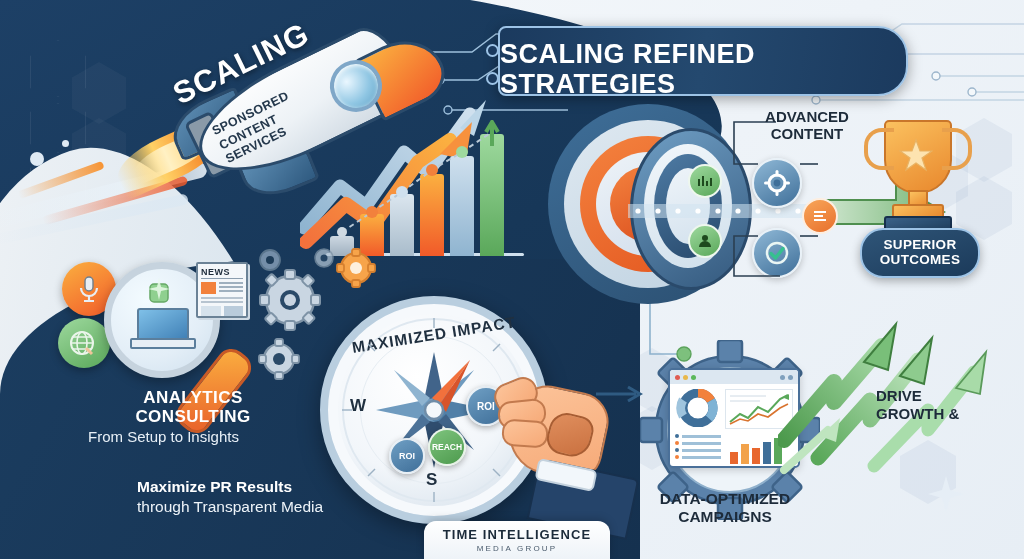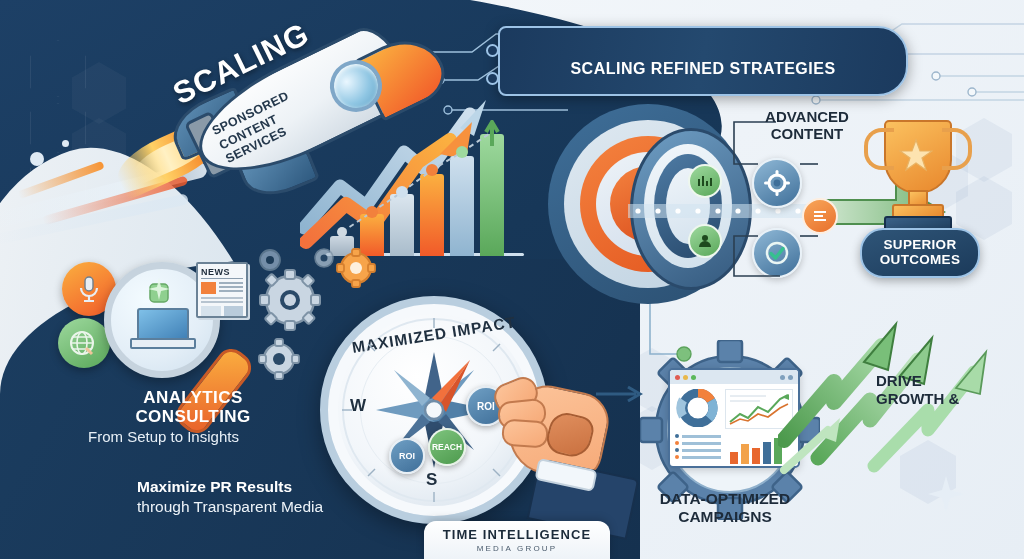--- a/index.html
+++ b/index.html
@@ -26,21 +26,21 @@
   
   .cap{font-weight:bold;letter-spacing:.5px;line-height:1.12;}
   .on-dark{color:#ffffff;}
 
   
   #banner{position:absolute;left:498px;top:26px;width:406px;height:66px;
       background:linear-gradient(100deg,#1b3a5e 0%,#24496f 50%,#1b3a5e 100%);
       border:2px solid #9dc3e6;border-radius:8px 30px 30px 8px;
       display:flex;flex-direction:column;align-items:center;justify-content:center;
       box-shadow:0 3px 14px rgba(0,0,0,.35);}
-  #banner .l1{font-size:16px;margin-top:16px;}
+  #banner .l1{font-size:27px;margin-top:16px;}
   #banner .l2{font-size:20.5px;}
   .banner-hook{position:absolute;width:9px;height:9px;border:2px solid #9dc3e6;border-radius:50%;background:#1b3a5e;}
 
   
   #rocketWrap{position:absolute;left:150px;top:18px;width:290px;height:200px;}
   #scaling{position:absolute;left:18px;top:28px;font-size:31px;color:#fff;
       font-weight:bold;letter-spacing:1px;transform:rotate(-26deg);
       text-shadow:0 2px 5px rgba(0,0,0,.45);}
   .rk-body{position:absolute;left:40px;top:44px;width:215px;height:84px;
       background:linear-gradient(170deg,#ffffff 0%,#edf2f6 55%,#cfd9e2 100%);
@@ -100,21 +100,21 @@
   .lbl{position:absolute;}
   #lblAnalytics{left:88px;top:388px;width:210px;color:#fff;}
   #lblAnalytics .t{font-size:17px;font-weight:bold;line-height:1.12;letter-spacing:.4px;text-align:center;}
   #lblAnalytics .s{font-size:15px;margin-top:2px;color:#e8f0f7;}
   #lblMax{left:137px;top:478px;width:260px;color:#fff;}
   #lblMax .t{font-size:15.5px;font-weight:bold;}
   #lblMax .s{font-size:15.5px;margin-top:2px;color:#eef4f9;}
   #lblAdvanced{left:732px;top:108px;width:150px;text-align:center;color:#1d2b3a;font-weight:bold;font-size:15px;line-height:1.15;}
   #lblDisciplined{left:726px;top:264px;width:160px;text-align:center;color:#1d2b3a;font-weight:bold;font-size:15px;line-height:1.15;}
   #lblData{left:620px;top:490px;width:210px;text-align:center;color:#1d2b3a;font-weight:bold;font-size:15.5px;line-height:1.15;}
-  #lblDrive{left:876px;top:372px;width:146px;color:#1d2b3a;font-weight:bold;font-size:15px;line-height:1.2;}
+  #lblDrive{left:876px;top:387px;width:146px;color:#1d2b3a;font-weight:bold;font-size:15px;line-height:1.2;}
 
   
   #logo{position:absolute;left:424px;top:521px;width:186px;height:38px;border-radius:12px 12px 0 0;
       background:linear-gradient(180deg,#ffffff,#eef3f8);display:flex;flex-direction:column;
       align-items:center;justify-content:center;box-shadow:0 -2px 8px rgba(0,0,0,.18);}
   #logo .l1{font-size:13px;font-weight:bold;color:#1c2b3a;letter-spacing:1.1px;}
   #logo .l2{font-size:8px;color:#4a5b6c;letter-spacing:2.2px;margin-top:2px;}
 </style>
 </head>
 <body>

